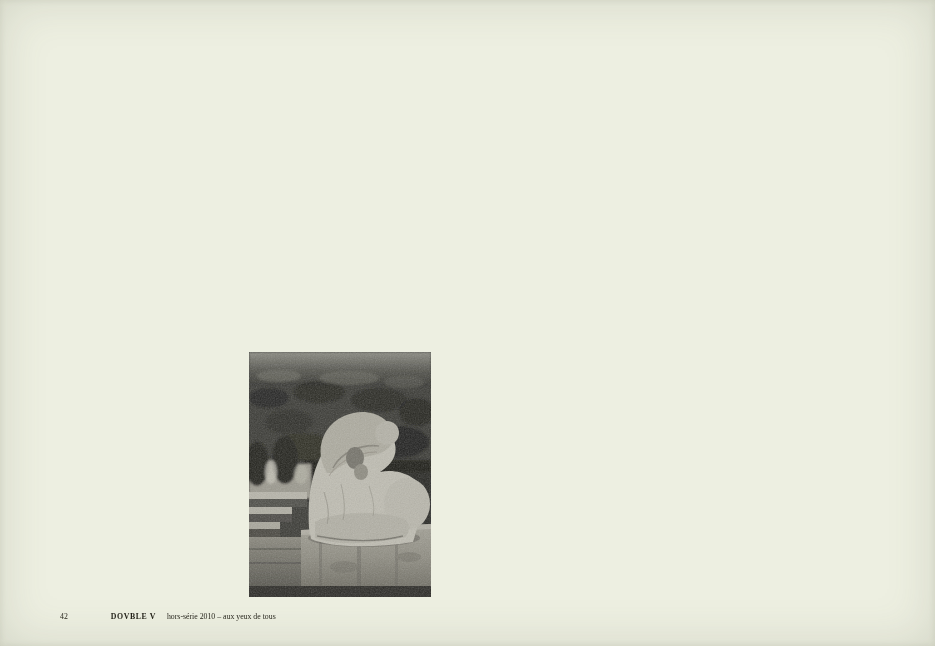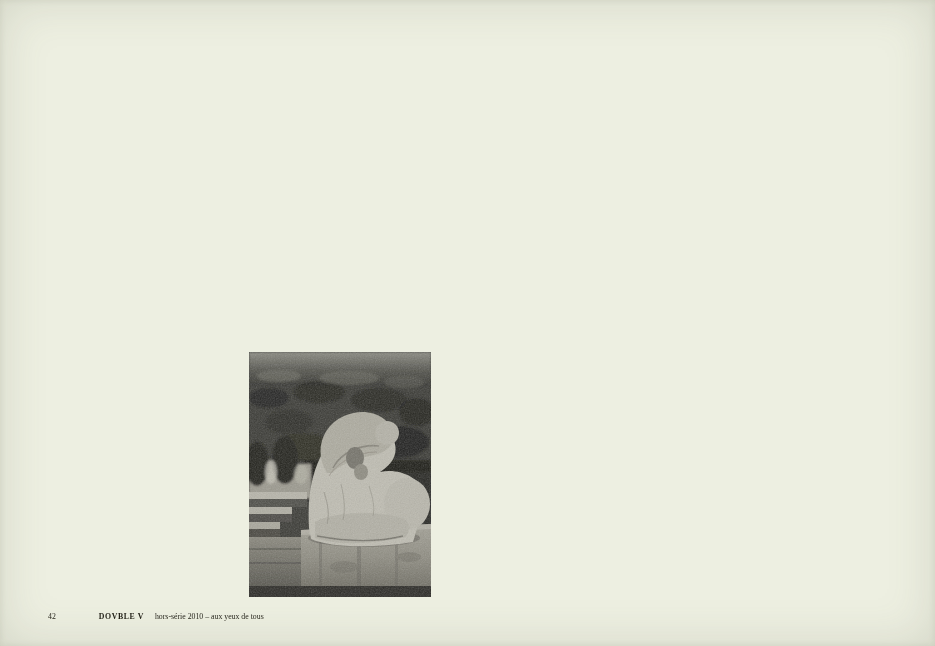--- a/index.html
+++ b/index.html
@@ -17,21 +17,21 @@
   .page-left{left:0;width:467px;}
   .page-right{left:467px;width:468px;}
 
   .photo{
     position:absolute;left:249px;top:352px;width:182px;height:245px;margin:0;
     line-height:0;
   }
   .photo svg{display:block;}
 
   .footer-left{
-    position:absolute;left:48px;top:612px;
+    position:absolute;left:60px;top:612px;
     font-size:7.8px;display:flex;align-items:flex-start;gap:11px;white-space:nowrap;
   }
   .footer-left .mag{font-weight:bold;letter-spacing:.6px;padding-left:32px;}
 </style>
 </head>
 <body>
 
 <div class="page page-left">
 
   <figure class="photo" aria-label="Black-and-white photograph of a weathered stone sculpture of a crouching figure with braided hair, seated on a stone plinth beside garden steps, dark hedges behind">

